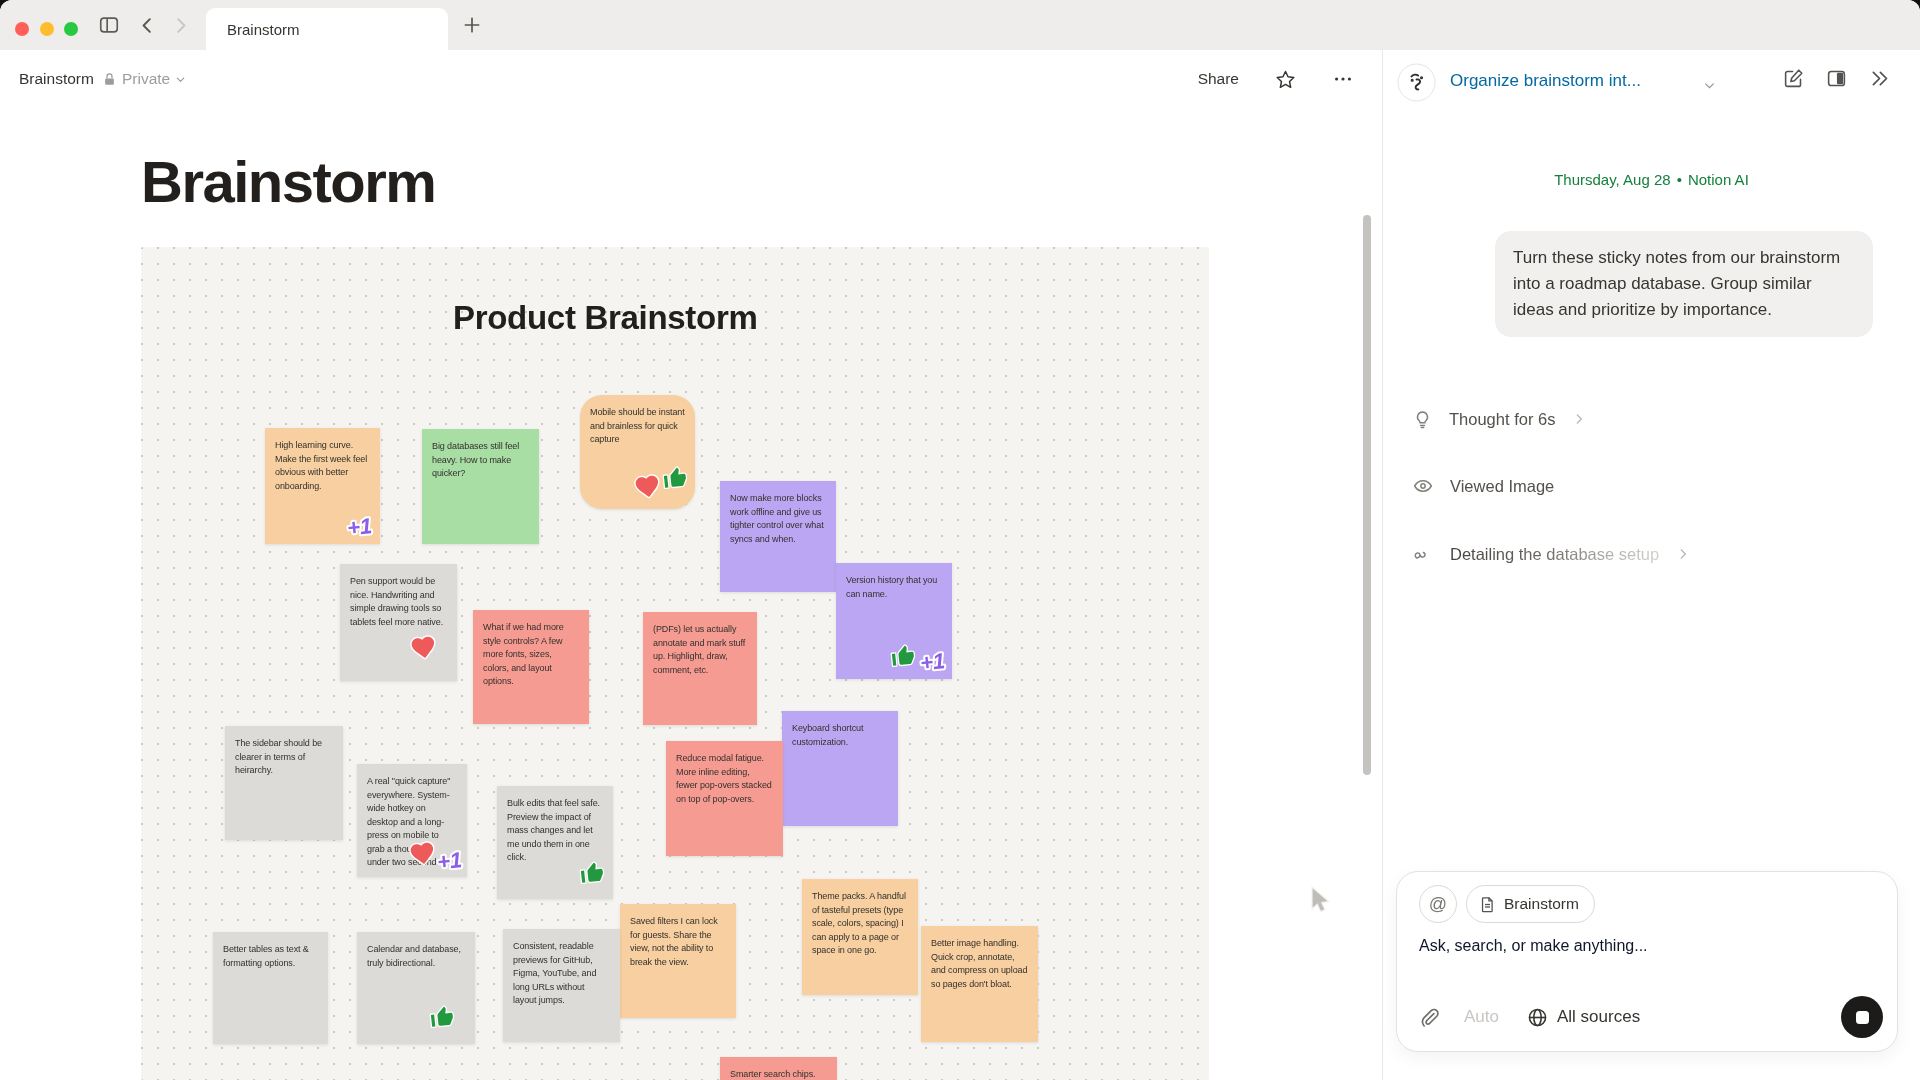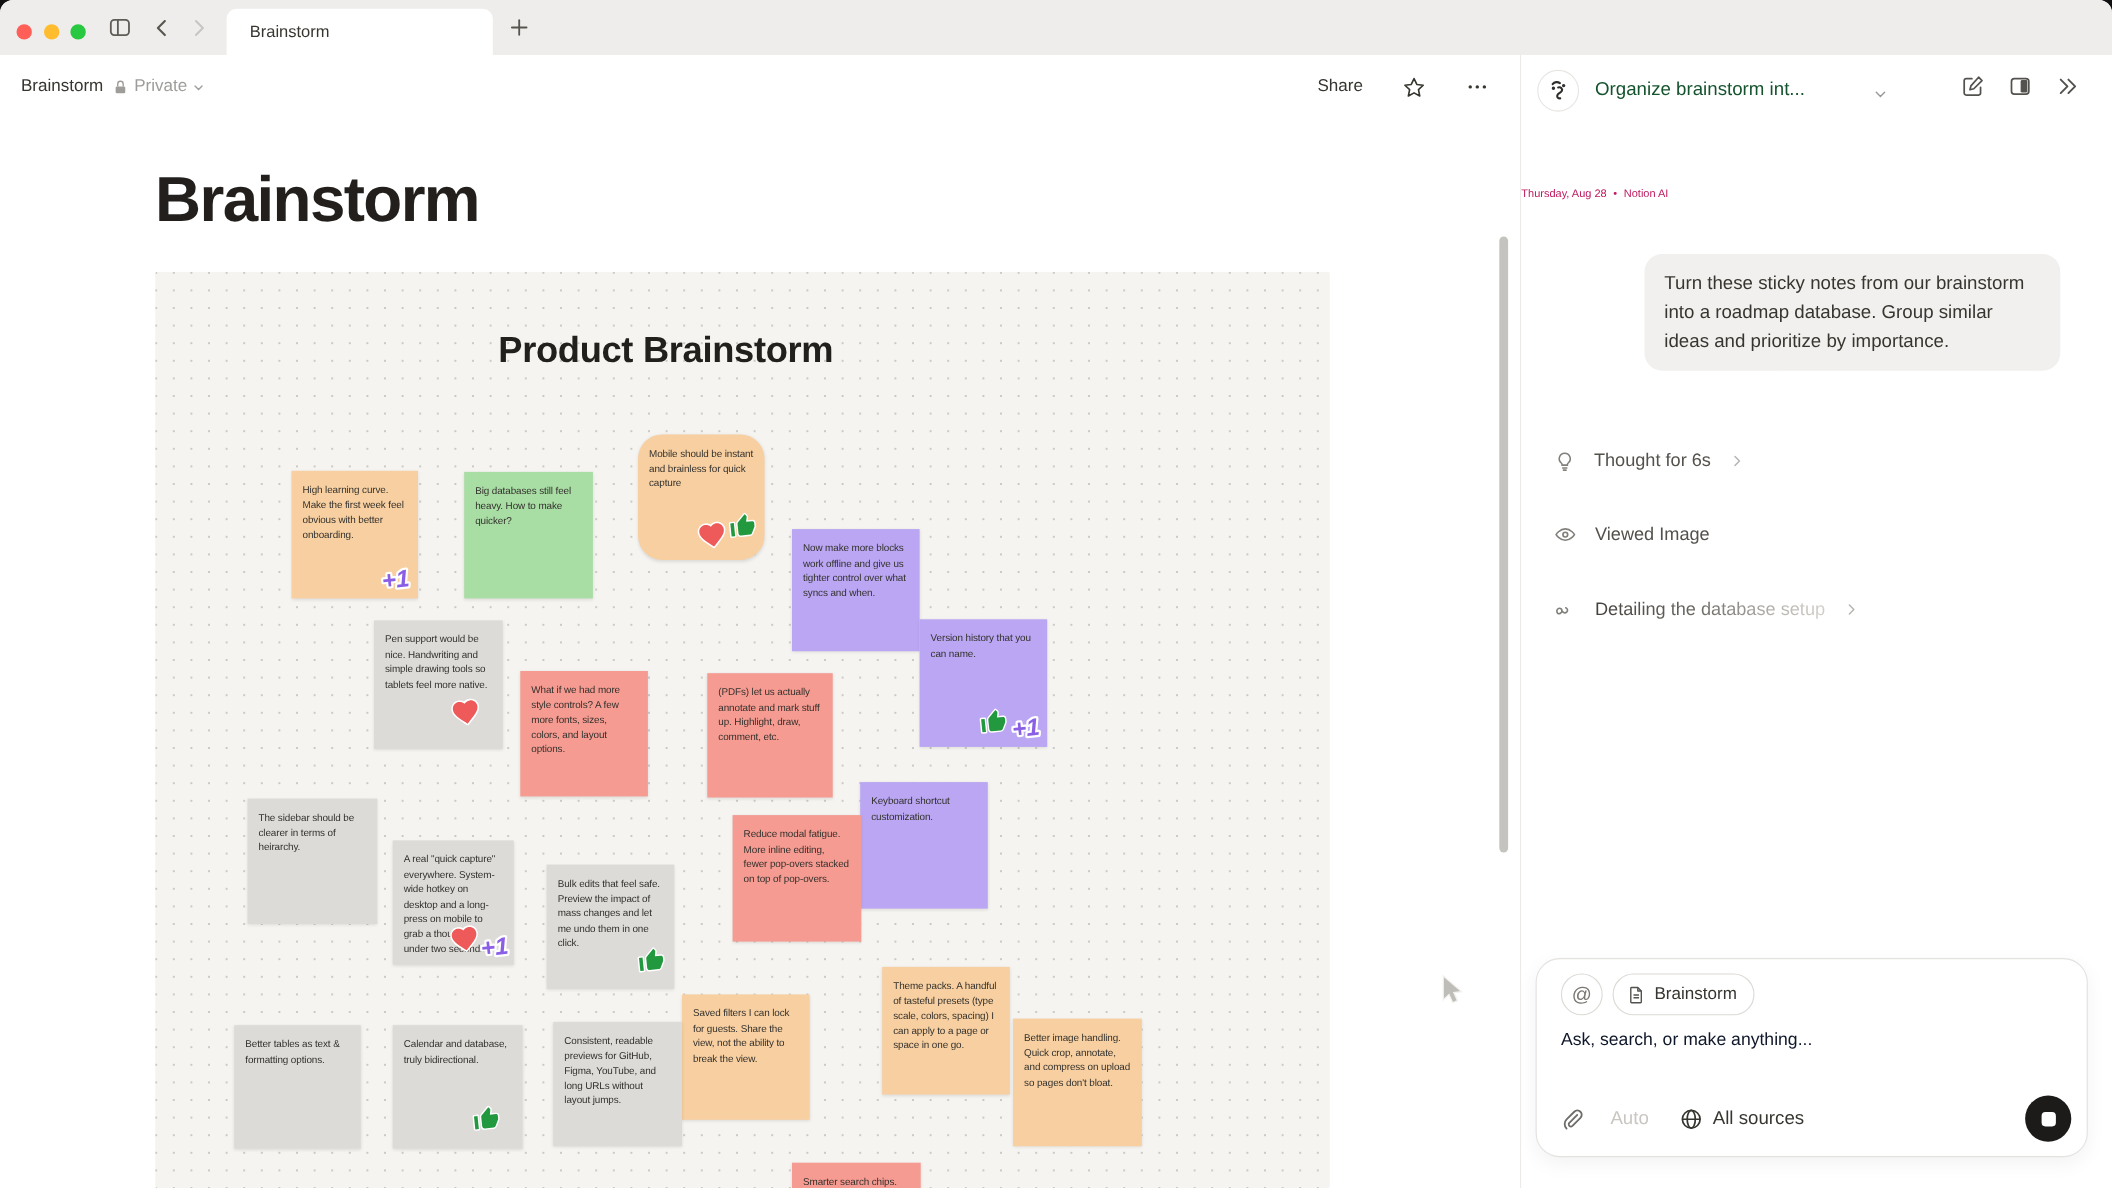--- a/index.html
+++ b/index.html
@@ -38,24 +38,24 @@
   .note.gray   { background:#dcdbd8; }
   .sticker { position:absolute; pointer-events:none; }
 
   .scroll-thumb { position:absolute; left:1363px; top:215px; width:8px; height:560px; background:#c5c3c0; border-radius:4px; }
 
   
   .divider { position:absolute; left:1382px; top:50px; width:1px; height:1030px; background:#e9e7e4; }
   .ai-panel { position:absolute; left:1383px; top:50px; width:537px; height:1030px; background:#fff; }
   .ai-header { position:absolute; left:0; top:0; width:100%; height:62px; display:flex; align-items:center; }
   .ai-badge { position:absolute; left:14px; top:13px; }
-  .ai-title { position:absolute; left:67px; top:21px; font-size:17px; font-weight:500; color:#14532d; white-space:nowrap; }
+  .ai-title { position:absolute; left:67px; top:21px; font-size:17px; font-weight:500; color:#0369a1; white-space:nowrap; }
   .ai-title-chev { position:absolute; left:320px; top:29px; color:#9b9997; }
   .hdr-icons { position:absolute; right:30px; top:18px; display:flex; gap:22px; color:#54524e; }
-  .date-row { position:absolute; left:0; top:121px; width:100%; text-align:left; font-size:10px; font-weight:500; color:#be185d; }
+  .date-row { position:absolute; left:0; top:121px; width:100%; text-align:center; font-size:15px; font-weight:500; color:#15803d; }
   .date-row .sep { margin:0 6px; }
   .bubble { position:absolute; right:47px; top:181px; width:378px; background:#f1f0ee; border-radius:16px; padding:14px 18px; font-size:17px; line-height:26px; color:#37352f; }
   .step { position:absolute; left:30px; display:flex; align-items:center; gap:17px; height:28px; }
   .step .s-label { font-size:16.5px; color:#54514c; }
   .step .s-chev { color:#b5b3b0; display:flex; }
   .s-icon { display:flex; color:#82807b; }
   .shimmer { background:linear-gradient(90deg,#45423e 0%,#6b6863 45%,#b5b2ae 78%,#d2cfca 100%);
              -webkit-background-clip:text; background-clip:text; color:transparent !important; }
 
   

